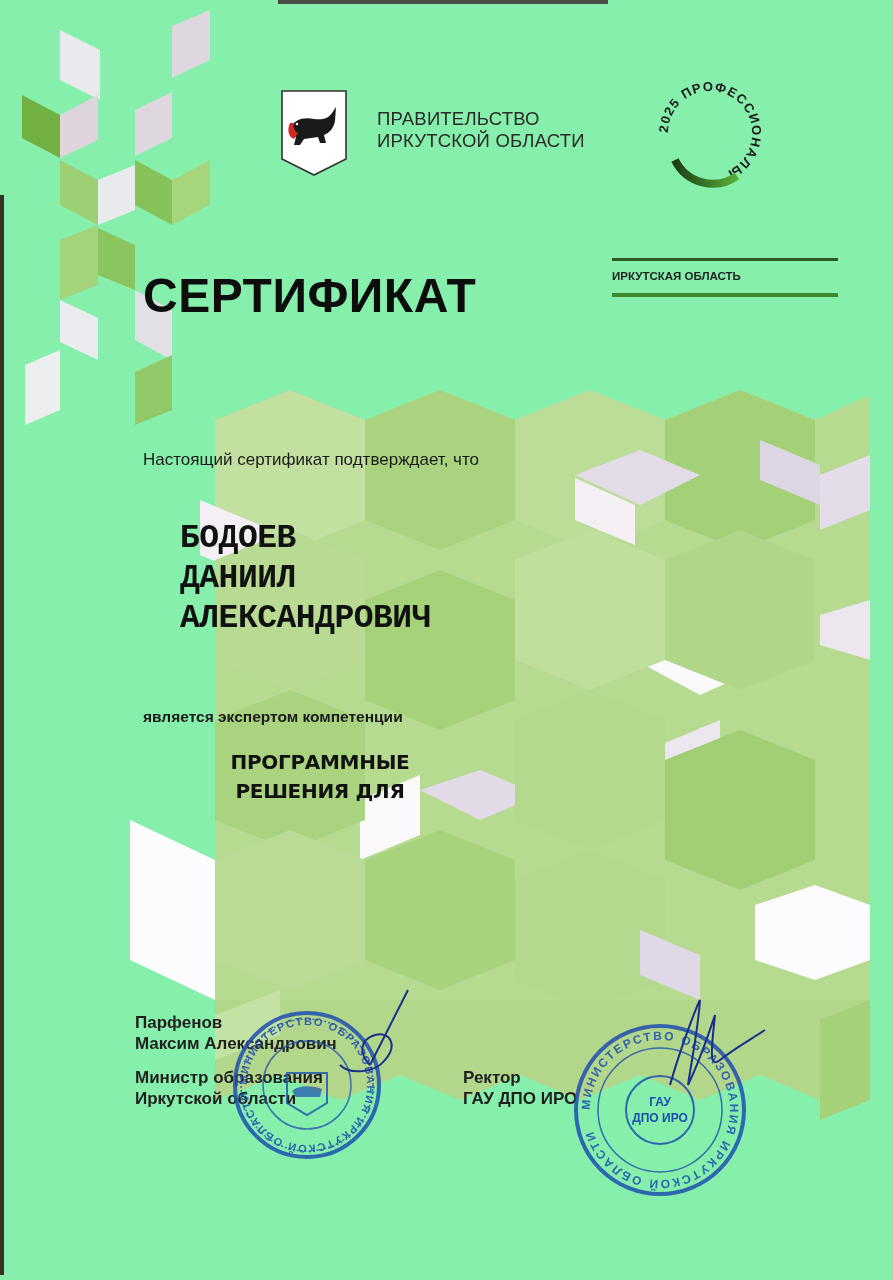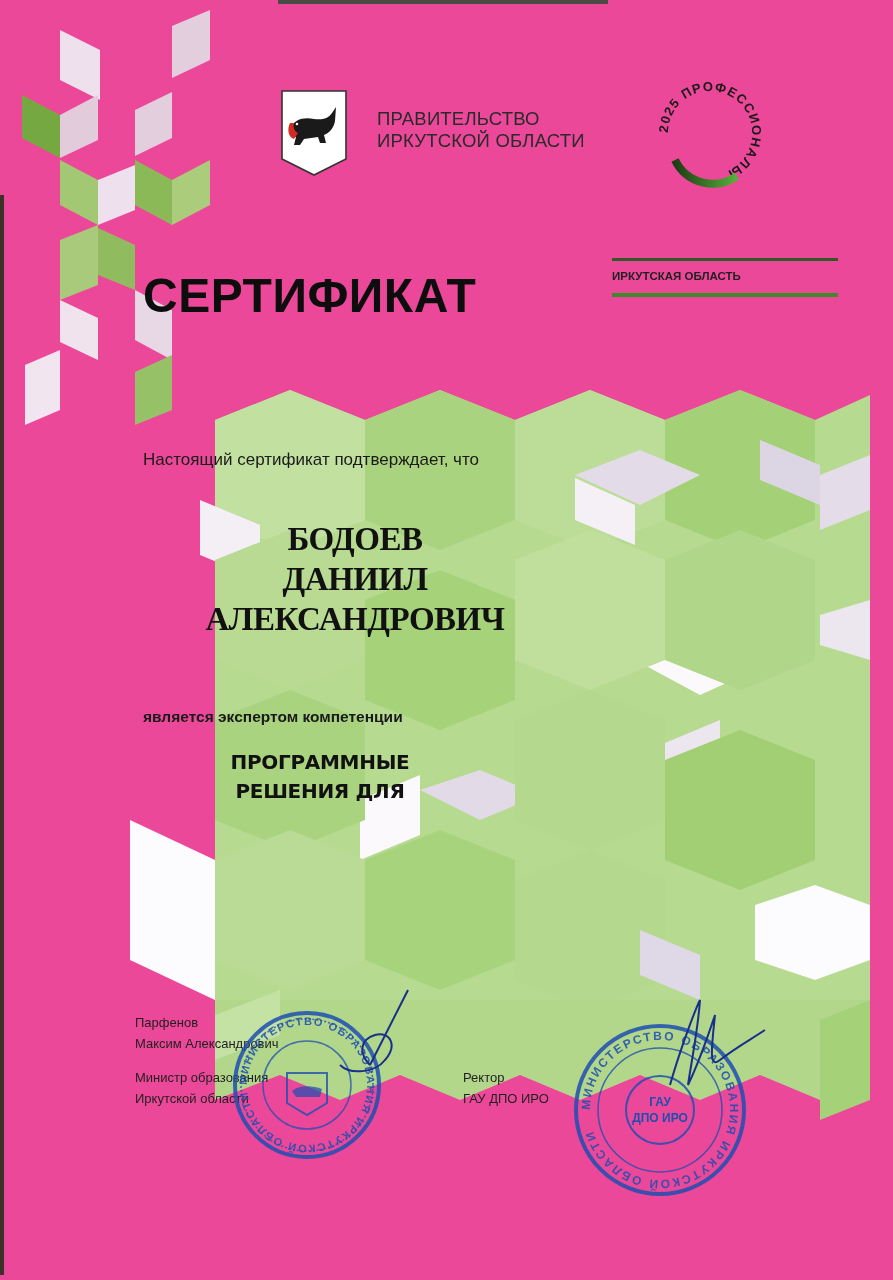--- a/index.html
+++ b/index.html
@@ -1,35 +1,35 @@
 <!DOCTYPE html>
 <html><head>
 <meta charset="utf-8">
 <style>
   html, body { margin:0; padding:0; }
   body { width:893px; height:1280px; position:relative; overflow:hidden; background:#fbfafb; font-family:"Liberation Sans", sans-serif; color:#141414; }
-  .page { position:absolute; left:0; top:0; width:893px; height:1280px; background:#ec4899; }
+  .page { position:absolute; left:0; top:0; width:893px; height:1280px; background:#86efac; }
   .edge-left { position:absolute; left:0; top:195px; width:4px; height:1080px; background:#3a3226; }
   .edge-top { position:absolute; left:278px; top:0; width:330px; height:4px; background:#4a4a44; }
   svg.bg { position:absolute; left:0; top:0; }
   .abs { position:absolute; }
   .gov-text { left:377px; top:108px; font-size:18.5px; line-height:22px; color:#2a2a2a; letter-spacing:0.2px; }
   .coat { left:280px; top:89px; width:68px; height:90px; }
   .pro-logo { left:655px; top:68px; width:110px; height:130px; }
   .champ { left:612px; top:207px; width:230px; font-size:11px; font-weight:bold; line-height:14.5px; color:#1f1f1f; letter-spacing:-0.1px; }
   .hr1 { left:612px; top:258px; width:226px; height:3px; background:#2f5a24; }
   .region { left:612px; top:270px; font-size:11.5px; font-weight:bold; color:#1f1f1f; }
   .hr2 { left:612px; top:293px; width:226px; height:4px; background:#3d8a2a; }
   .title1 { left:143px; top:268px; font-size:48px; font-weight:900; letter-spacing:0.5px; color:#0d0d0d; font-family:"Liberation Sans", sans-serif;text-align:center; }
   .title2 { left:143px; top:336px; font-size:35px; font-weight:bold; letter-spacing:0.2px; color:#0d0d0d; }
   .confirm { left:143px; top:450px; font-size:17px; color:#1a1a1a; }
-  .name { left:180px; top:519px; width:350px; text-align:center; font-size:33px; font-weight:bold; line-height:40px; color:#111; font-family:Liberation Serif, serif; letter-spacing:-0.5px; }
+  .name { left:180px; top:519px; width:350px; font-size:33px; font-weight:bold; line-height:40px; color:#111; font-family:Liberation Mono, monospace; letter-spacing:-0.5px; }
   .expert-of { left:143px; top:708px; font-size:15.5px; font-weight:bold; color:#1a1a1a; }
   .competence { left:200px; top:748px; width:240px; text-align:center; font-size:20px; font-weight:bold; line-height:29px; color:#111; font-family:"DejaVu Sans", sans-serif; letter-spacing:-0.3px; }
-  .sig { font-size:13px; font-weight:normal; line-height:21px; color:#1f1f1f; }
+  .sig { font-size:17px; font-weight:bold; line-height:21px; color:#1f1f1f; }
   .sig1 { left:135px; top:1012px; }
   .sig1b { left:135px; top:1067px; }
   .sig2 { left:463px; top:1012px; }
   .sig2b { left:463px; top:1067px; }
   .city { left:430px; top:1168px; width:110px; text-align:center; font-size:14.5px; font-weight:bold; line-height:21px; color:#1a1a1a; }
   .stamp { position:absolute; }
 </style>
 </head>
 <body>
 

